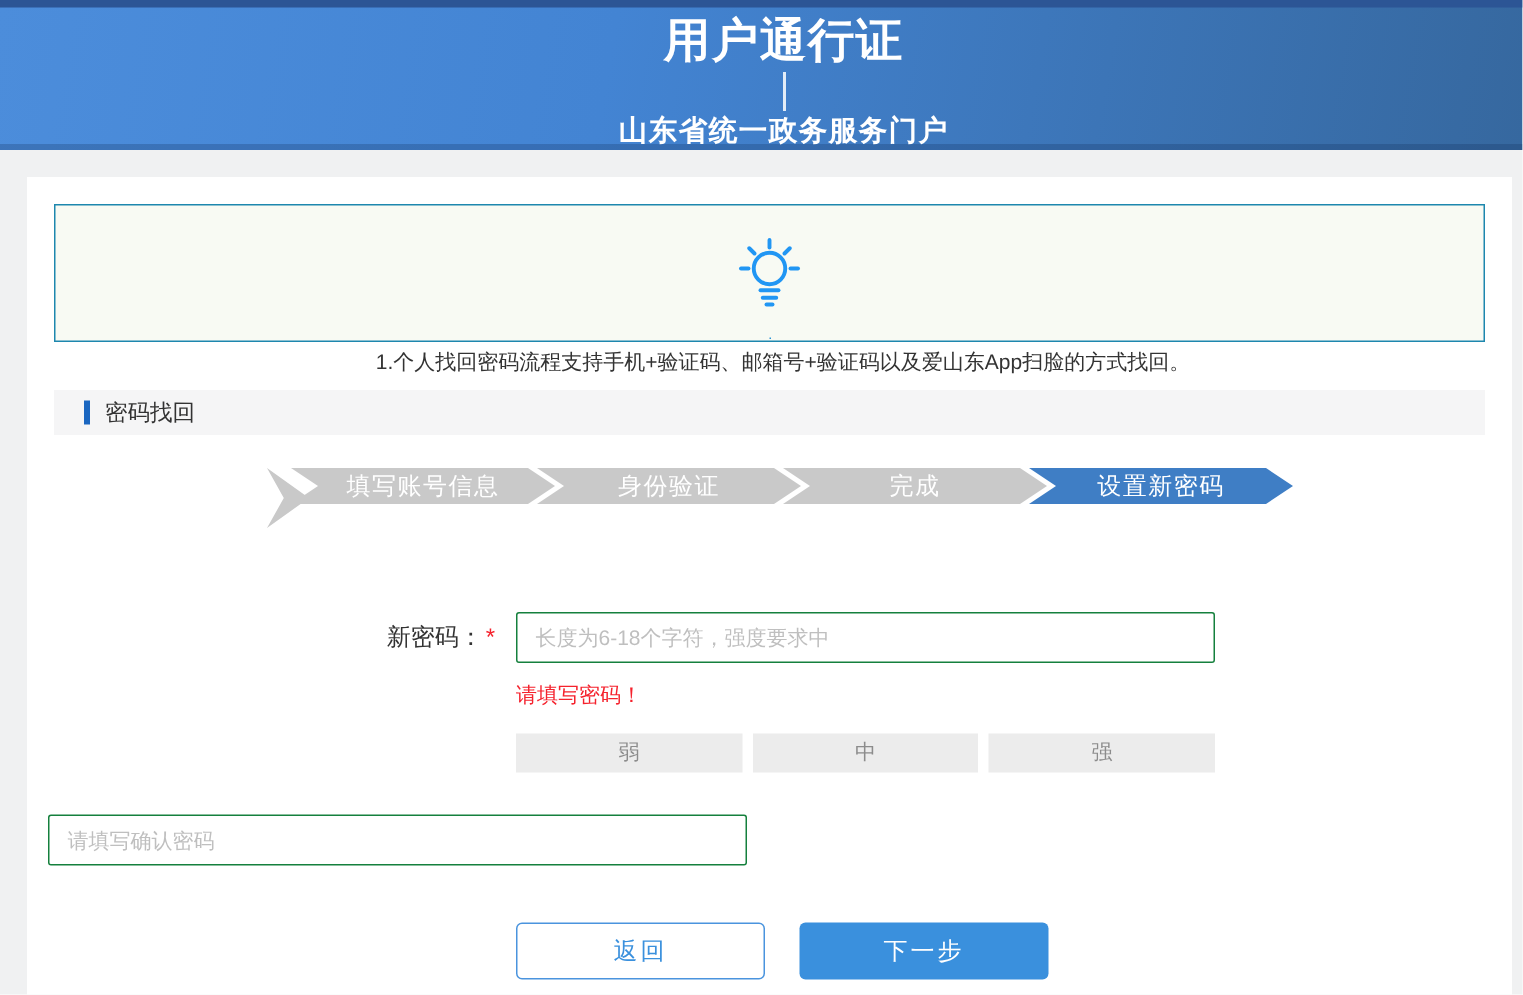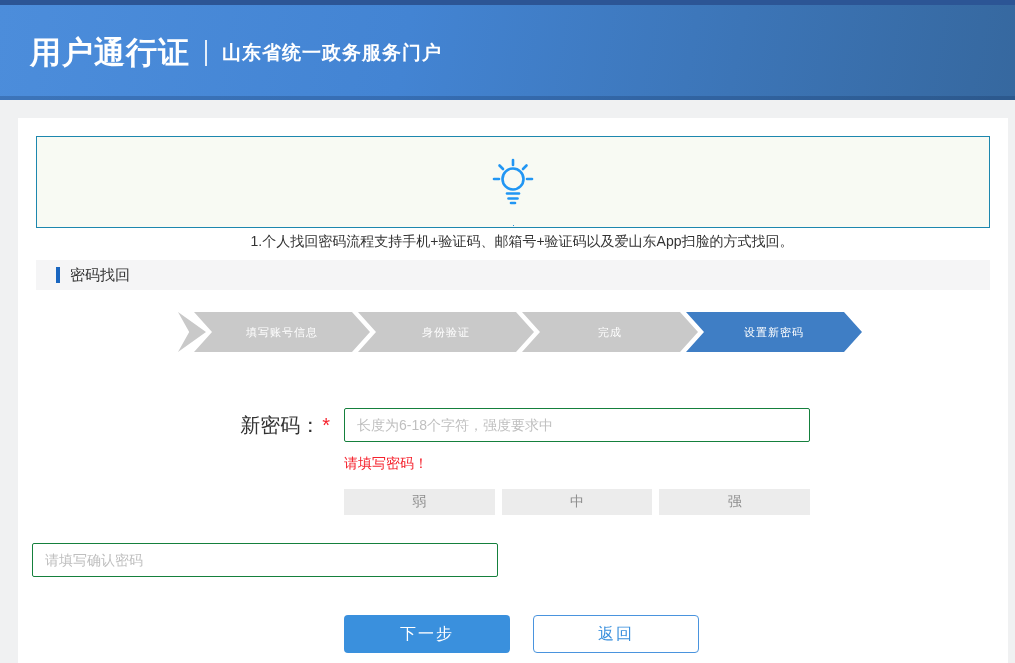--- a/index.html
+++ b/index.html
@@ -4,21 +4,21 @@
 <style>
   * { margin:0; padding:0; box-sizing:border-box; }
   html,body { width:1015px; height:663px; overflow:hidden; }
   body { font-family:"Liberation Sans","DejaVu Sans",sans-serif; background:#f0f1f2; }
 
   
   .header { position:relative; height:100px;
     background:linear-gradient(100deg,#4c8ddb 0%,#4384d3 40%,#36689f 100%); }
   .header-topstrip { position:absolute; top:0; left:0; right:0; height:5px; background:#2c5595; }
   .header-botstrip { position:absolute; bottom:0; left:0; right:0; height:4px; background:rgba(16,42,88,0.25); }
-  .header-inner { height:100%; display:flex; align-items:center; padding:6px 0 0 30px; }
+  .header-inner { height:100%; display:flex; align-items:center; padding:6px 0 0 30px;flex-direction:column; }
   .header-title { color:#fff; font-size:31px; font-weight:bold; letter-spacing:1px; }
   .header-sep { width:2px; height:26px; background:rgba(255,255,255,0.85); margin:0 15px; }
   .header-subtitle { color:#fff; font-size:19px; font-weight:bold; letter-spacing:1px; }
 
   
   .card { position:absolute; left:18px; top:118px; width:990px; height:545px; background:#fff; }
 
   
   .notice { margin:18px; height:92px; border:1px solid #1d87ae; background:#f8faf3;
     display:flex; align-items:center;flex-direction:column; }
@@ -30,30 +30,30 @@
   
   .section-row { margin:32px 18px 0 18px; height:30px; background:#f5f5f6;
     display:flex; align-items:center; }
   .section-bar { width:4px; height:16px; background:#1a66c0; margin-left:20px; }
   .section-title { margin-left:10px; font-size:15px; color:#333; }
 
   
   .steps { display:flex; margin:22px 0 0 160px; height:40px; }
   .step-lead { width:28px; height:40px; background:#c9c9c9; flex:0 0 28px;
     clip-path:polygon(0 0, 100% 50%, 0 100%, 40% 50%); }
-  .step { width:176px; height:40px; margin-left:-12px; background:#c9c9c9;
+  .step { width:176px; height:24px; margin-left:-12px; background:#c9c9c9;
     clip-path:polygon(0 0, calc(100% - 18px) 0, 100% 50%, calc(100% - 18px) 100%, 0 100%, 18px 50%);
     display:flex; align-items:center; justify-content:center;
-    color:#fff; font-size:11px; letter-spacing:1px; }
+    color:#fff; font-size:16px; letter-spacing:1px; }
   .step.active { background:#3f7ec5; }
 
   
   .form { margin-top:56px; }
   .form-row { display:flex; align-items:center; }
-  .form-label { width:312px; flex:0 0 312px; text-align:right; font-size:20px; color:#333; }
+  .form-label { width:312px; flex:0 0 312px; text-align:right; font-size:16px; color:#333; }
   .req { color:#f5222d; margin-left:2px; }
   .form-input { margin-left:14px; width:466px; height:34px; border:1px solid #15803d;
     border-radius:2px; padding:0 12px; font-size:14px; color:#333; outline:none;
     font-family:"Liberation Sans","DejaVu Sans",sans-serif; }
   .form-input::placeholder { color:#bfbfbf; }
   .form-error { margin:13px 0 0 326px; color:#f5222d; font-size:14px; }
   .strength { margin:16px 0 0 326px; width:466px; display:flex; gap:7px; }
   .strength-seg { flex:1; height:26px; background:#ececec; color:#8c8c8c; font-size:14px;
     display:flex; align-items:center; justify-content:center; }
   .row-confirm { margin-top:28px; }
@@ -127,18 +127,18 @@
       <div class="strength-seg">弱</div>
       <div class="strength-seg">中</div>
       <div class="strength-seg">强</div>
     </div>
 
     <div class="form-row row-confirm">
       <input class="form-input" type="password" placeholder="请填写确认密码" style="">
     </div>
 
     <div class="btn-row">
+      <button class="btn btn-ghost">返回</button>
       <button class="btn btn-primary">下一步</button>
-      <button class="btn btn-ghost">返回</button>
     </div>
 
   </div>
 </div>
 
 </body></html>

